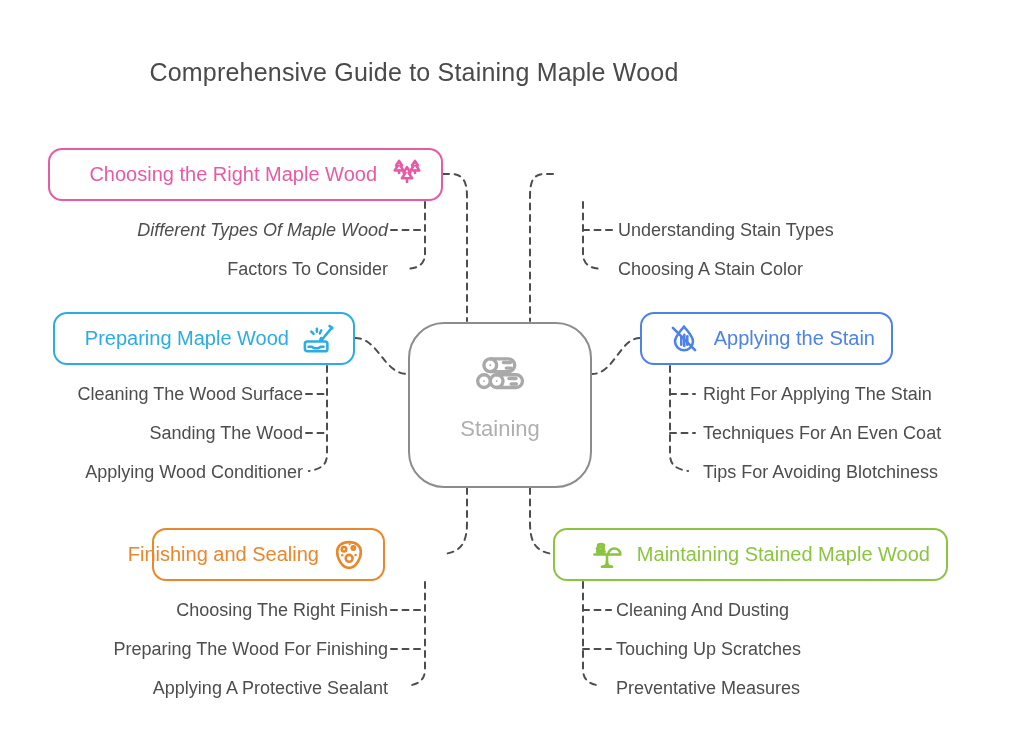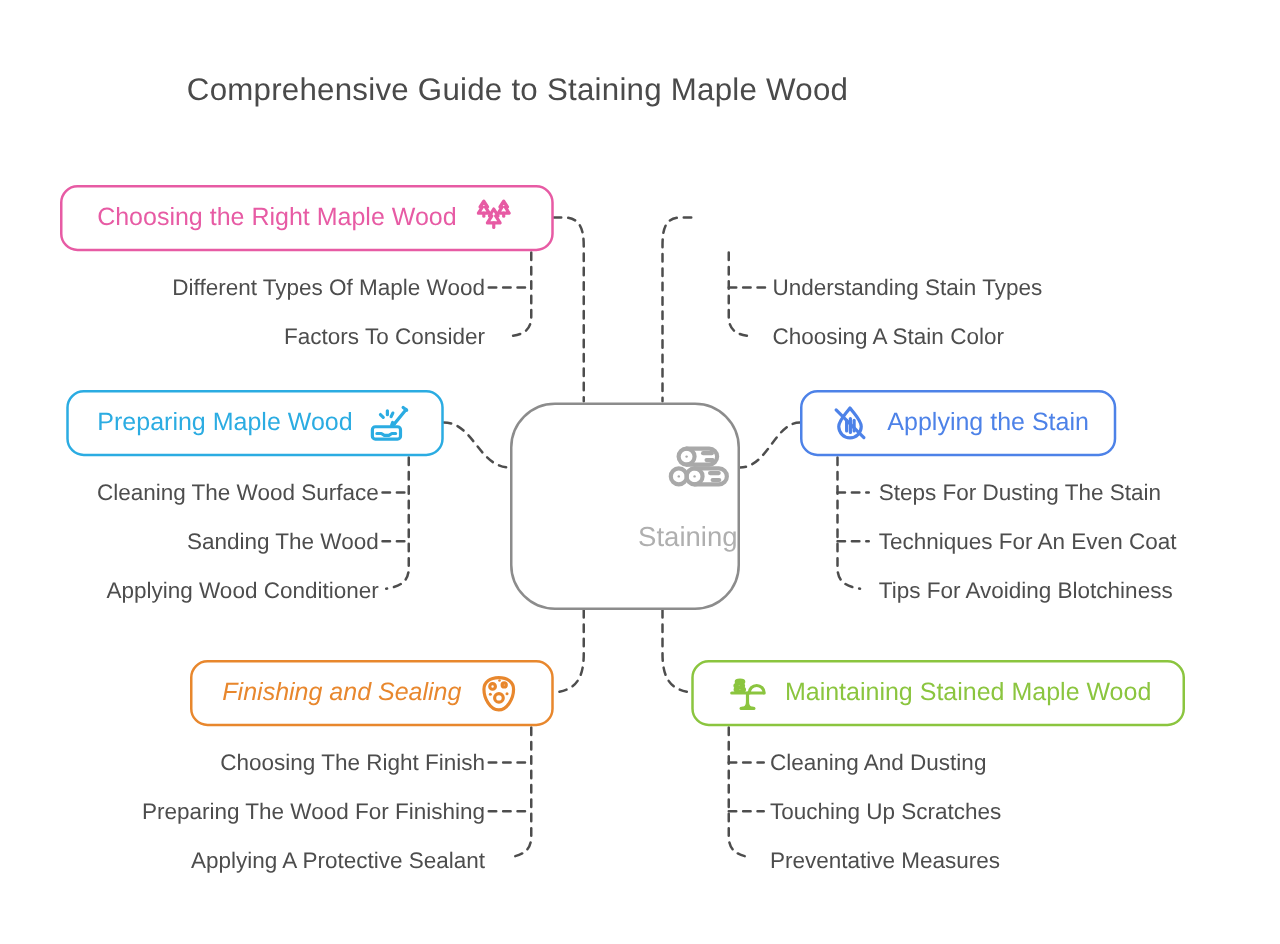--- a/index.html
+++ b/index.html
@@ -10,36 +10,36 @@
   .title{
     position:absolute;top:58px;left:0;width:828px;text-align:center;
     font-size:25px;font-weight:400;letter-spacing:.2px;
   }
   svg.connectors{position:absolute;inset:0;pointer-events:none;}
   svg.connectors path{fill:none;stroke:currentColor;stroke-width:2;
     stroke-linecap:round;stroke-dasharray:6 5.5;}
   .node{
     position:absolute;height:53px;box-sizing:border-box;background:#fff;
     border:2px solid currentColor;border-radius:14px;
-    display:flex;align-items:center;justify-content:center;gap:12px;
+    display:flex;align-items:center;justify-content:flex-end;gap:12px;
     padding:0 16px;font-size:20px;font-weight:400;white-space:nowrap;
   }
   .node .nlabel{color:inherit;}
   .node .icon{display:flex;align-items:center;}
   .node .icon svg{stroke:currentColor;fill:none;stroke-width:1.7;
     stroke-linecap:round;stroke-linejoin:round;}
   .child{
     position:absolute;height:26px;line-height:26px;font-size:18px;
     white-space:nowrap;
   }
   .child.r{text-align:right;}
   .center-node{
     position:absolute;left:408px;top:322px;width:184px;height:166px;
     box-sizing:border-box;border:2px solid currentColor;border-radius:36px;
-    background:#fff;display:flex;flex-direction:column;align-items:flex-end;
+    background:#fff;display:flex;flex-direction:column;align-items:center;
     justify-content:flex-start;padding-top:26px;
   }
   .center-node .icon svg{stroke:currentColor;fill:none;stroke-width:2.4;
     stroke-linecap:round;stroke-linejoin:round;}
   .center-label{margin-top:10px;font-size:22px;line-height:30px;text-align:center;}
 </style>
 </head>
 <body>
 
 <div id="stage" style="color: rgb(77, 77, 77);">
@@ -106,21 +106,21 @@
       <svg width="36" height="36" viewBox="0 0 24 24">
         <path d="M6.7 2.6l2 3.1H7.5L9.6 9H3.8L6 5.7H4.7l2-3.1z"></path>
         <path d="M6.7 9v1.6"></path>
         <path d="M17.3 2.6l2 3.1h-1.2L20.2 9h-5.8l2.1-3.3h-1.2l2-3.1z"></path>
         <path d="M17.3 9v1.6"></path>
         <path d="M12 6.8l2.3 3.7H13l2.4 3.7H8.6L11 10.5H9.7L12 6.8z"></path>
         <path d="M12 14.2v2.4"></path>
       </svg>
     </span>
   </div>
-  <div class="child r" style="right:636px;top:217px;">Different Types Of Maple Wood</div>
+  <div class="child r" style="right:636px;top:217px;font-style:italic;">Different Types Of Maple Wood</div>
   <div class="child r" style="right:636px;top:256px;">Factors To Consider</div>
 
   <div class="child" style="left:618px;top:217px;">Understanding Stain Types</div>
   <div class="child" style="left:618px;top:256px;">Choosing A Stain Color</div>
 
   <div class="node" style="left: 53px; top: 312px; width: 302px; color: rgb(43, 172, 226);">
     <span class="nlabel">Preparing Maple Wood</span>
     <span class="icon">
       <svg width="36" height="36" viewBox="0 0 24 24">
         <rect x="2.6" y="13.6" width="15" height="6.6" rx="1.6"></rect>
@@ -143,25 +143,25 @@
       <svg width="36" height="36" viewBox="0 0 24 24">
         <path d="M12 3.6c3 4 6 6.8 6 9.9a6 6 0 0 1-12 0c0-3.1 3-5.9 6-9.9z"></path>
         <path d="M10.2 10.2v5.6"></path>
         <path d="M12.2 9.2v7.4"></path>
         <path d="M14.2 10.2v5.6"></path>
         <path d="M4.6 4.6l14.8 14.8"></path>
       </svg>
     </span>
     <span class="nlabel">Applying the Stain</span>
   </div>
-  <div class="child" style="left:703px;top:381px;">Steps For Dusting The Stain</div>
+  <div class="child" style="left:703px;top:381px;">Right For Applying The Stain</div>
   <div class="child" style="left:703px;top:420px;">Techniques For An Even Coat</div>
   <div class="child" style="left:703px;top:459px;">Tips For Avoiding Blotchiness</div>
 
-  <div class="node" style="left: 152px; top: 528px; width: 291px; color: rgb(232, 135, 45); font-style: italic;">
+  <div class="node" style="left: 152px; top: 528px; width: 233px; color: rgb(232, 135, 45);">
     <span class="nlabel">Finishing and Sealing</span>
     <span class="icon">
       <svg width="36" height="36" viewBox="0 0 24 24">
         <path d="M12 3.4c4.7 0 7.9 2.5 7.9 6.2 0 4.7-3.2 11-7.9 11s-7.9-6.3-7.9-11c0-3.7 3.2-6.2 7.9-6.2z"></path>
         <circle cx="8.7" cy="8.1" r="1.5"></circle>
         <circle cx="14.9" cy="7.3" r="1.1"></circle>
         <circle cx="12.1" cy="14.2" r="2.3"></circle>
         <circle cx="16.4" cy="12" r="0.8" fill="currentColor" stroke="none"></circle>
         <circle cx="7.5" cy="12.2" r="0.8" fill="currentColor" stroke="none"></circle>
         <circle cx="12.4" cy="4.9" r="0.7" fill="currentColor" stroke="none"></circle>

